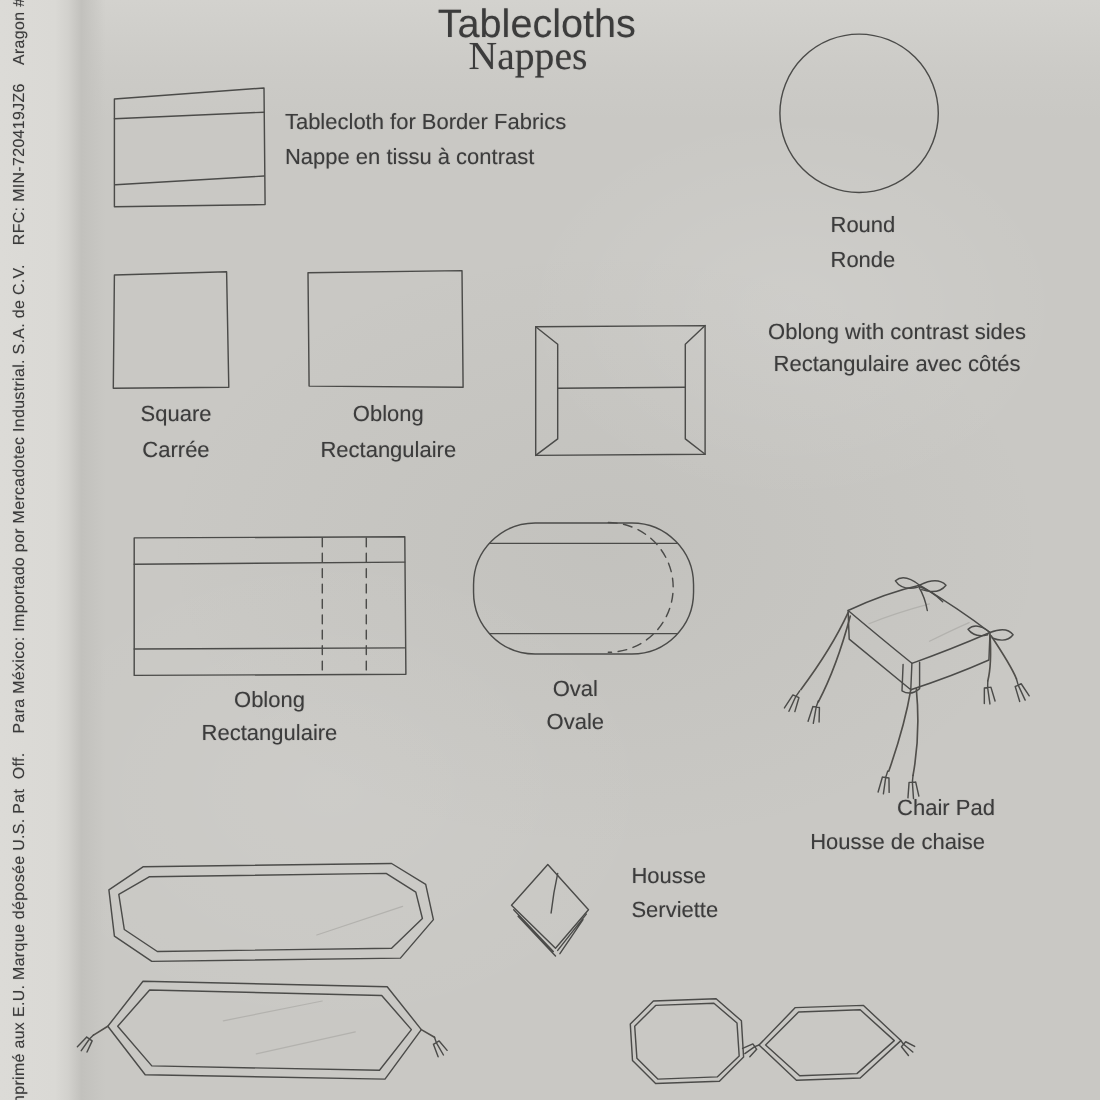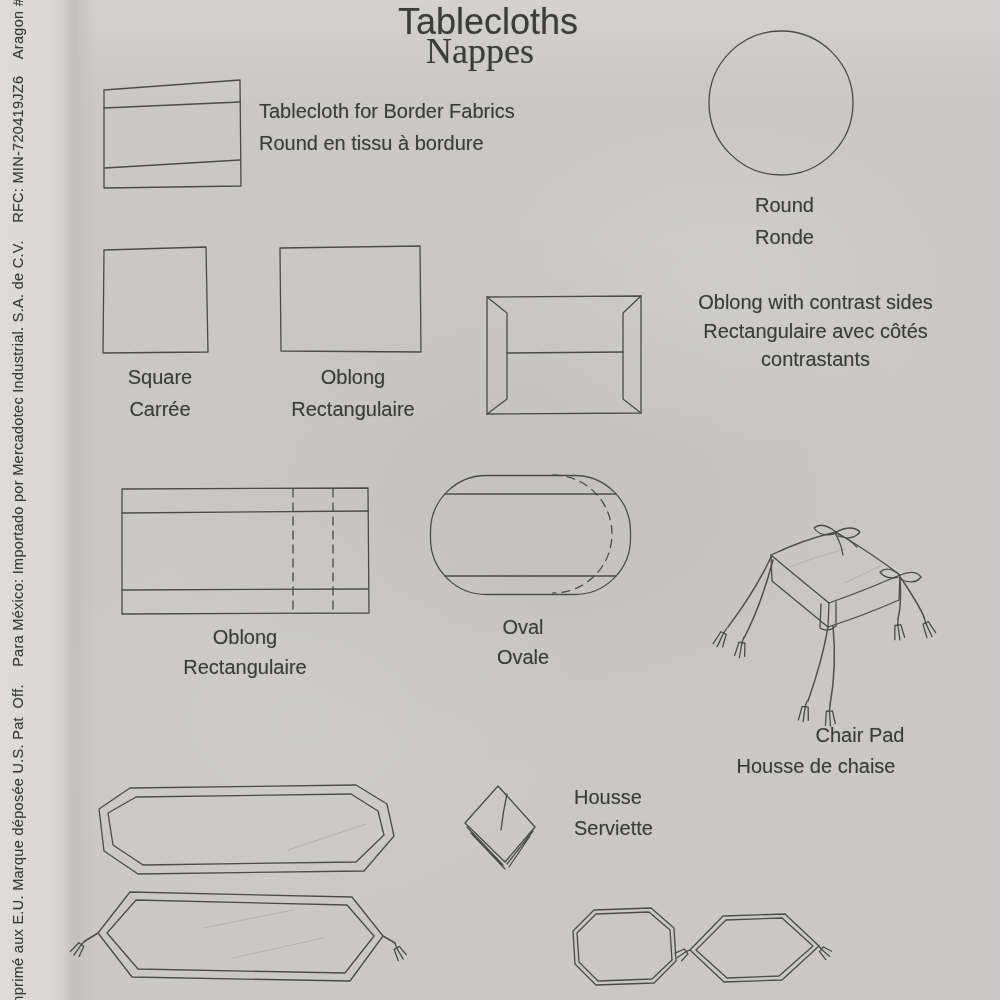--- a/index.html
+++ b/index.html
@@ -44,21 +44,21 @@
 
   <div class="t tc title" style="left:388px;top:2px;width:200px;">Tablecloths</div>
   <div class="t tc title" style="left:380px;top:32px;width:200px;font-family:Liberation Serif, serif;">Nappes</div>
 
   <svg class="d" style="left:95px;top:75px;" width="155" height="120" viewBox="0 0 155 120">
     <polygon points="9,15 145,5 146,111 9,113"></polygon>
     <path d="M9,33 L145,27"></path>
     <path d="M10,93 L145,85"></path>
   </svg>
   <div class="t" style="left:259px;top:100px;">Tablecloth for Border Fabrics</div>
-  <div class="t" style="left:259px;top:132px;">Round en tissu à bordure</div>
+  <div class="t" style="left:259px;top:132px;">Nappe en tissu à contrast</div>
 
   <svg class="d" style="left:700px;top:18px;" width="170" height="170" viewBox="0 0 170 170">
     <circle cx="81" cy="85" r="72" stroke-width="1.5"></circle>
   </svg>
   <div class="t" style="left:755px;top:194px;">Round</div>
   <div class="t" style="left:755px;top:226px;">Ronde</div>
 
   <svg class="d" style="left:95px;top:240px;" width="125" height="125" viewBox="0 0 125 125">
     <polygon points="9,10 111,7 113,112 8,113"></polygon>
   </svg>
@@ -72,21 +72,20 @@
   <div class="t tc" style="left:270px;top:398px;width:166px;">Rectangulaire</div>
 
   <svg class="d" style="left:478px;top:288px;" width="175" height="135" viewBox="0 0 175 135">
     <polygon points="9,9 163,8 163,125 9,126"></polygon>
     <path d="M9,9 L29,25 L29,111 L9,126"></path>
     <path d="M163,8 L145,25 L145,111 L163,125"></path>
     <path d="M29,65 L145,64"></path>
   </svg>
   <div class="t tc" style="left:663px;top:291px;width:305px;">Oblong with contrast sides</div>
   <div class="t tc" style="left:663px;top:320px;width:305px;">Rectangulaire avec côtés</div>
-  <div class="t tc" style="left:663px;top:348px;width:305px;">contrastants</div>
 
   <svg class="d" style="left:112px;top:480px;" width="266" height="142" viewBox="0 0 266 142">
     <polygon points="10,9 256,8 257,133 10,134"></polygon>
     <path d="M10,33 L256,31"></path>
     <path d="M10,110 L256,109"></path>
     <path class="dash" d="M181,9 L181,133"></path>
     <path class="dash" d="M221,9 L221,133"></path>
   </svg>
   <div class="t tc" style="left:162px;top:626px;width:166px;">Oblong</div>
   <div class="t tc" style="left:162px;top:656px;width:166px;">Rectangulaire</div>

